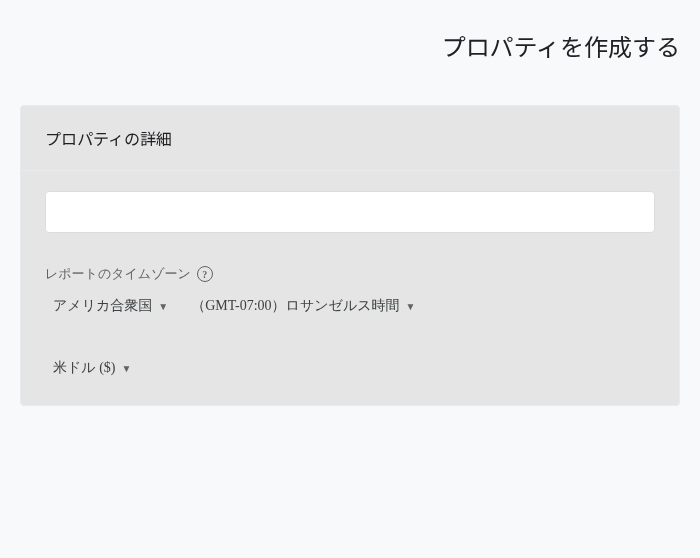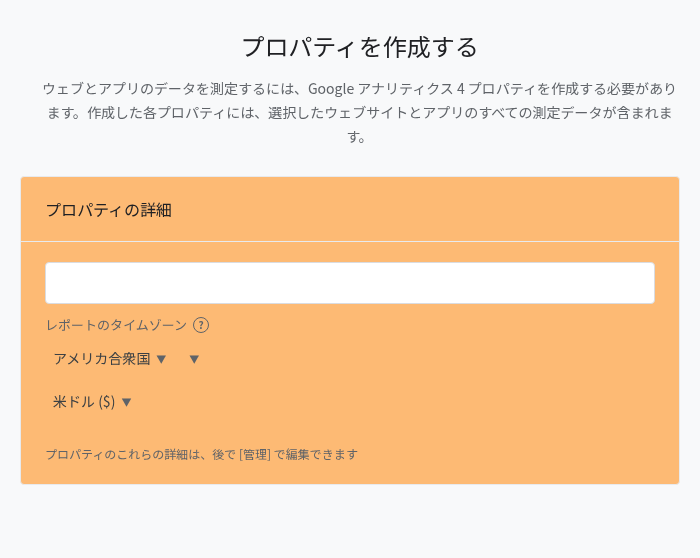--- a/index.html
+++ b/index.html
@@ -5,39 +5,39 @@
     * { box-sizing: border-box; margin: 0; padding: 0; }
     body {
       font-family: 'Noto Sans JP', 'Hiragino Sans', 'Meiryo', Arial, sans-serif;
       background: #f8f9fa;
       width: 700px;
       height: 558px;
       color: #3c4043;
       font-size: 14px;
     }
     .header {
-      text-align: center;
+      text-align: right;
       padding: 28px 20px 16px 11px;
       margin-left: 28px;
     }
     .title {
       font-size: 24px;
       font-weight: 400;
       color: #202124;
       margin-bottom: 14px;
     }
     .subtitle {
       font-size: 14px;
       color: #5f6368;
       line-height: 1.7;
       max-width: 660px;
       margin: 0 auto;
     }
     .card {
-      background: #fdba74;
+      background: #e5e5e5;
       border: 1px solid #e8eaed;
       border-radius: 4px;
       margin: 12px 20px 18px 20px;
     }
     .card-header {
       padding: 20px 24px;
       border-bottom: 1px solid #e8eaed;
       font-size: 16px;
       color: #202124;
       font-weight: 400;
@@ -74,21 +74,22 @@
       cursor: pointer;
       font-size: 14px;
       color: #3c4043;
       padding: 6px 0 6px 8px;
     }
     .caret {
       font-size: 10px;
       color: #5f6368;
     }
     .section-space {
-      margin-top: 11px;
+      margin-top: 32px;
+      font-family: Liberation Serif, serif;
     }
     .help-text {
       font-size: 12px;
       color: #5f6368;
       margin-top: 28px;
     }
     .help-icon {
       display: inline-flex;
       align-items: center;
       justify-content: center;
@@ -99,47 +100,46 @@
       font-size: 10px;
       color: #5f6368;
       font-weight: 700;
     }
   </style>
 </head>
 <body>
 
 <div class="header">
   <h1 class="title">プロパティを作成する</h1>
-  <p class="subtitle">ウェブとアプリのデータを測定するには、Google アナリティクス 4 プロパティを作成する必要があります。作成した各プロパティには、選択したウェブサイトとアプリのすべての測定データが含まれます。</p>
 </div>
 
 <div class="card">
   <div class="card-header">プロパティの詳細</div>
   <div class="card-body">
 
     <input type="text" class="text-input" value="" style="">
 
     <div class="section-space">
       <div class="field-label">
         <span>レポートのタイムゾーン</span>
         <span class="help-icon">?</span>
       </div>
       <div class="dropdown-row">
         <div class="dropdown">
           <span>アメリカ合衆国</span>
           <span class="caret">▼</span>
         </div>
         <div class="dropdown">
+          <span>（GMT-07:00）ロサンゼルス時間</span>
           <span class="caret">▼</span>
         </div>
       </div>
     </div>
 
     <div class="section-space">
       <div class="dropdown">
         <span>米ドル ($)</span>
         <span class="caret">▼</span>
       </div>
     </div>
 
-    <div class="help-text">プロパティのこれらの詳細は、後で [管理] で編集できます</div>
   </div>
 </div>
 
 </body></html>

